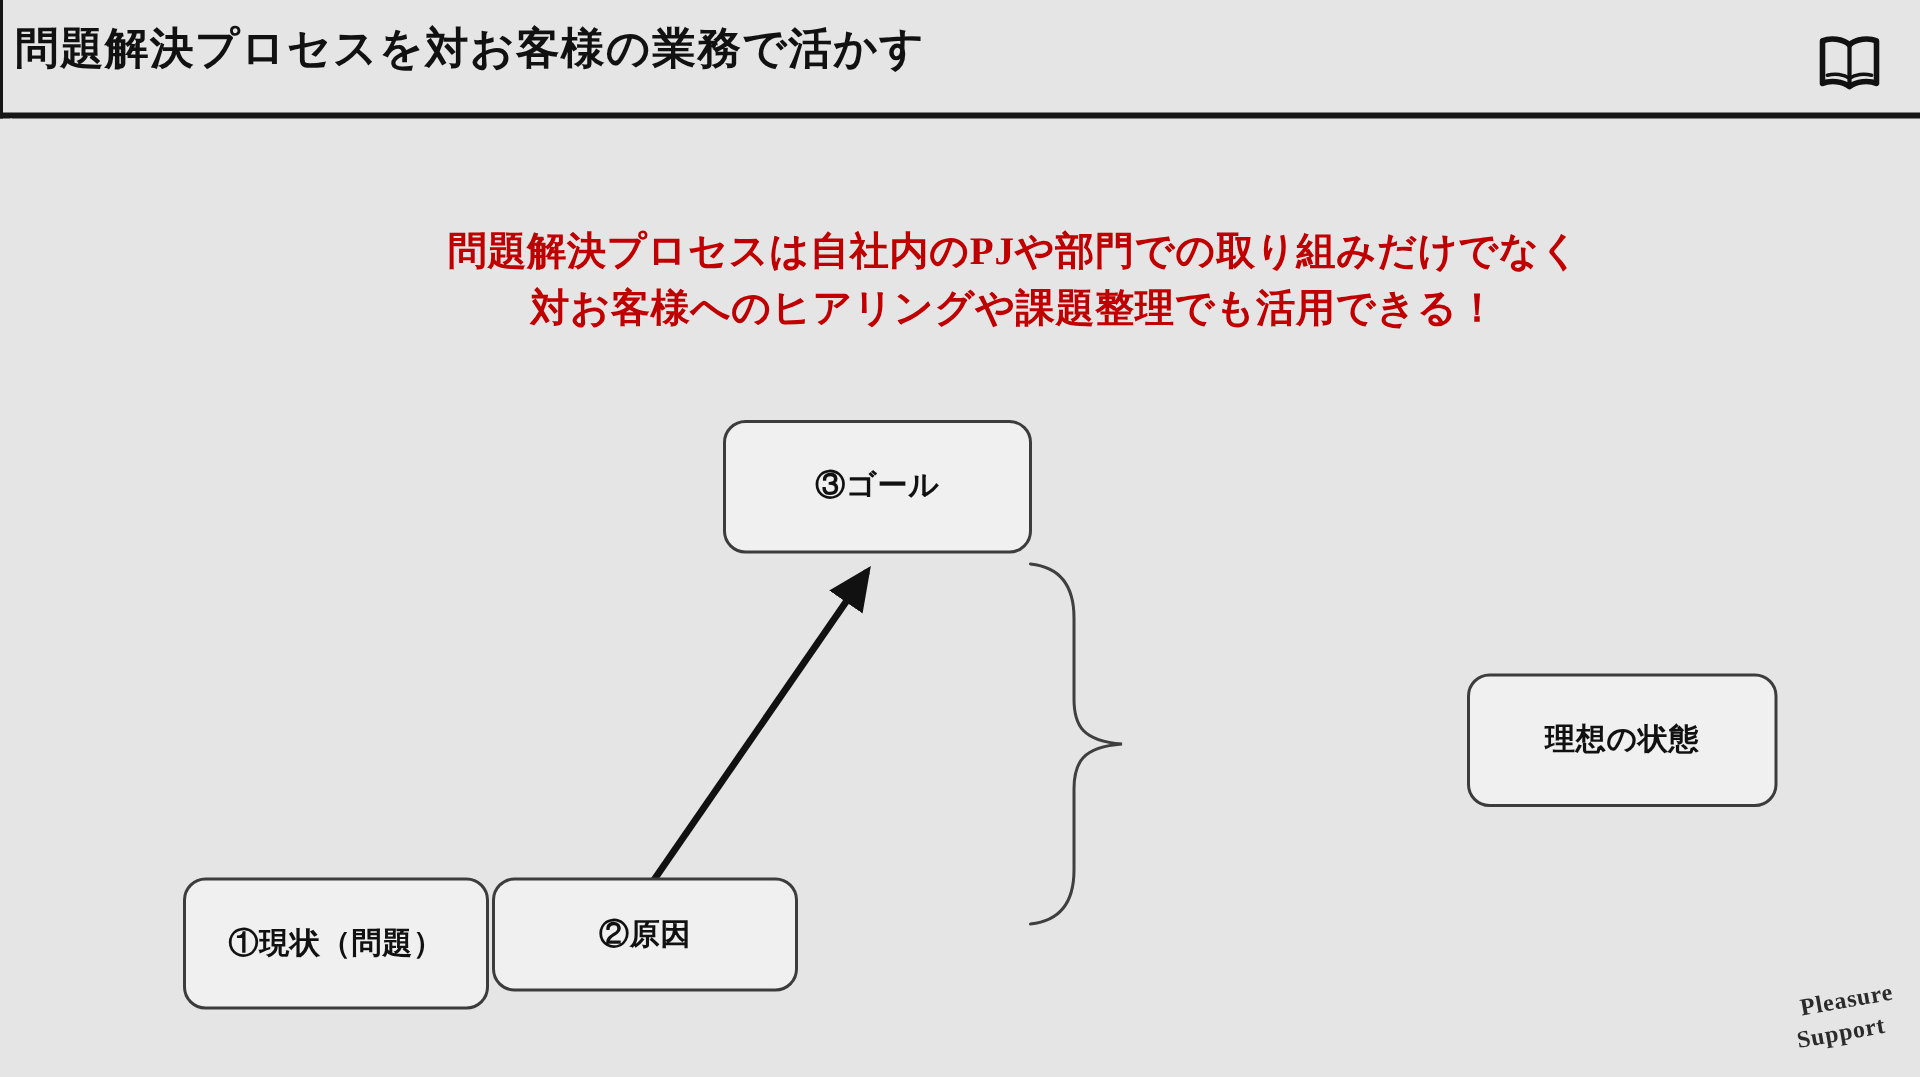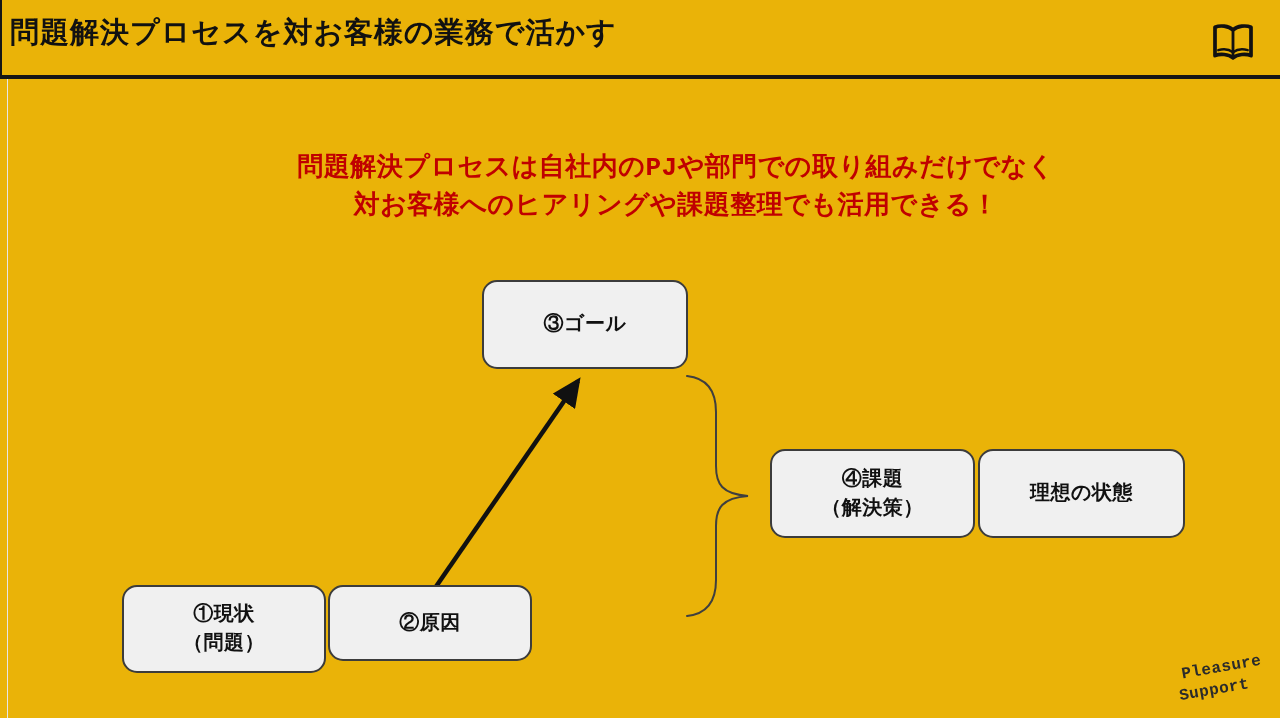--- a/index.html
+++ b/index.html
@@ -1,19 +1,19 @@
 <!DOCTYPE html>
 <html><head>
 <meta charset="utf-8">
 <style>
   html,body { margin:0; padding:0; background:#ffffff; }
   .slide {
-    position:relative; width:1280px; height:718px; background:#eab308;
+    position:relative; width:1280px; height:718px; background:#e5e5e5;
     overflow:hidden;
-    font-family:Liberation Mono, monospace;
+    font-family:Liberation Serif, serif;
     color:#1a1a1a;
   }
   
   .page-title {
     position:absolute; left:10px; top:13px;
     font-size:29px; font-weight:bold; letter-spacing:1px; color:#111;
     white-space:nowrap;
   }
   .title-rule {
     position:absolute; left:0; top:75px; width:1280px; height:4px; background:#161616;
@@ -32,21 +32,21 @@
     text-align:center; color:#C00000;
     font-size:26px; font-weight:bold; line-height:38px;
     letter-spacing:0.5px;
     margin-left:36px;
   }
 
   
   .node {
     position:absolute; box-sizing:border-box;
     background:#f0f0f0; border:2px solid #3c3c3c; border-radius:15px;
-    display:flex; flex-direction:column; align-items:center; justify-content:center;
+    display:flex; flex-direction:row; align-items:center; justify-content:center;
     font-size:20px; font-weight:bold; color:#111; line-height:1.45;
     text-align:center; letter-spacing:0.5px;
   }
   .node-current { left:122px; top:585px; width:204px; height:88px; }
   .node-cause   { left:328px; top:585px; width:204px; height:76px; }
   .node-goal    { left:482px; top:280px; width:206px; height:89px; }
   .node-issue   { left:770px; top:449px; width:205px; height:89px; }
   .node-plan    { left:978px; top:449px; width:207px; height:89px; }
 
   
@@ -111,24 +111,20 @@
   </div>
 
   <div class="node node-cause">
     <span>②原因</span>
   </div>
 
   <div class="node node-goal">
     <span>③ゴール</span>
   </div>
 
-  <div class="node node-issue">
-    <span>④課題</span>
-    <span>（解決策）</span>
-  </div>
 
   <div class="node node-plan">
     <span>理想の状態</span>
   </div>
 
   <div class="logo">
     <div class="l1">Pleasure</div>
     <div class="l2">Support</div>
   </div>
 

